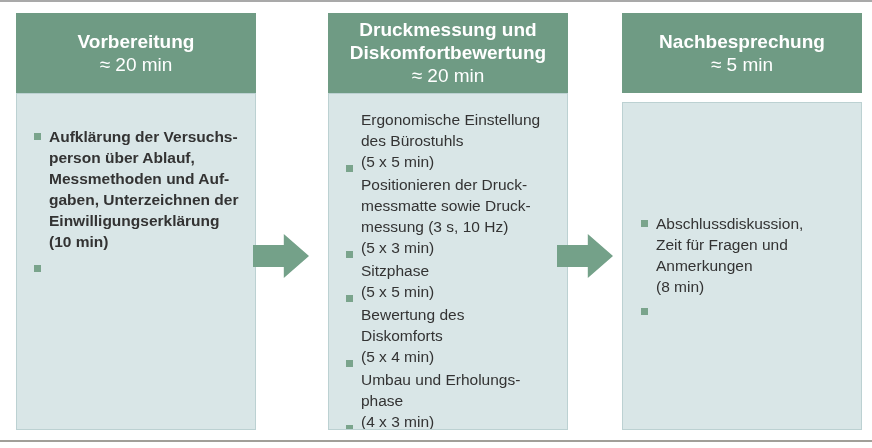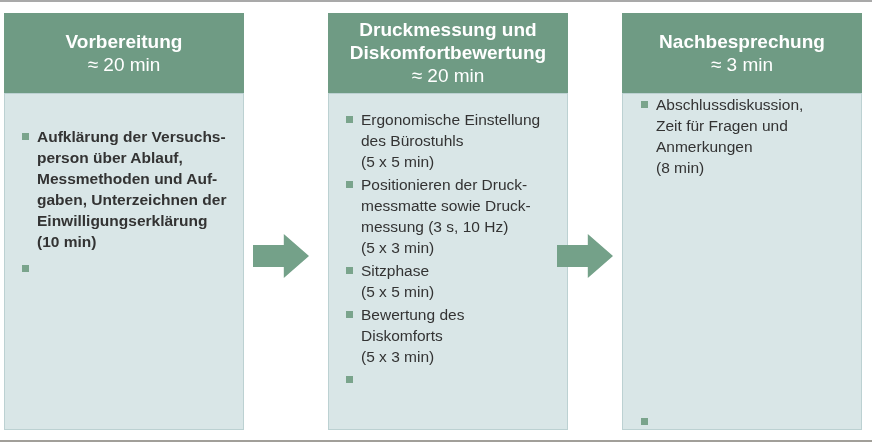--- a/index.html
+++ b/index.html
@@ -25,23 +25,23 @@
   .rule.bottom { top: 440;  top: 440px; background: var(--bottom-line, #A19F99); }
 
   .panel {
     position: absolute;
     top: 13px;
     width: 240px;
     height: 417px;
     display: flex;
     flex-direction: column;
   }
-  .panel.p1 { left: 4px; }
+  .panel.p1 { left: 16px; }
   .panel.p2 { left: 328px; border-radius: 18px; }
-  .panel.p3 { left: 622px; }
+  .panel.p3 { left: 622px; gap: 9px; }
 
   .panel-header {
     height: 80px;
     flex: 0 0 80px;
     background: var(--green, #6F9B84);
     color: var(--header-text, #FFFFFF);
     display: flex;
     flex-direction: column;
     align-items: center;
     justify-content: center;
@@ -65,28 +65,28 @@
     flex: 1 1 auto;
     background: var(--body-bg, #D9E6E7);
     border: 1px solid var(--body-border, #BCD1D2);
     box-sizing: border-box;
     display: flex;
     flex-direction: column;
     overflow: hidden;
   }
   .p1 .panel-body { padding: 32px 6px 20px 17px; font-weight: bold; }
   .p2 .panel-body { padding: 15px 4px 8px 17px; }
-  .p3 .panel-body { padding: 0 6px 0 18px; justify-content: space-between; }
+  .p3 .panel-body { padding: 0 6px 0 18px; justify-content: center; }
 
   .item {
     display: flex;
     align-items: flex-start;
   }
   .p1 .item { margin-bottom: 6px; }
-  .p2 .item { margin-bottom: 2px; }
+  .p2 .item { margin-bottom: 2px; align-items: flex-end; }
   .p3 .item { margin-bottom: 4px; }
 
   .bullet {
     flex: 0 0 7px;
     width: 7px;
     height: 7px;
     margin-top: 7px;
     margin-right: 8px;
     background: var(--bullet, #7AA48C);
   }
@@ -161,34 +161,37 @@
       </div>
       <div class="item">
         <span class="bullet"></span>
         <span class="item-text">Sitzphase
 (5 x 5 min)</span>
       </div>
       <div class="item">
         <span class="bullet"></span>
         <span class="item-text">Bewertung des
 Diskomforts
-(5 x 3 min)</span>
-      </div>
-      <div class="item">
-        <span class="bullet"></span>
+(5 x 4 min)</span>
+      </div>
+      <div class="item">
+        <span class="bullet"></span>
+        <span class="item-text">Umbau und Erholungs-
+phase
+(4 x 3 min)</span>
       </div>
     </div>
   </div>
 
   <div class="arrow a2"></div>
 
   <div class="panel p3">
     <div class="panel-header">
       <div class="phase-title">Nachbesprechung</div>
-      <div class="phase-duration">≈ 3 min</div>
+      <div class="phase-duration">≈ 5 min</div>
     </div>
     <div class="panel-body">
       <div class="item">
         <span class="bullet"></span>
         <span class="item-text">Abschlussdiskussion,
 Zeit für Fragen und
 Anmerkungen
 (8 min)</span>
       </div>
       <div class="item">

